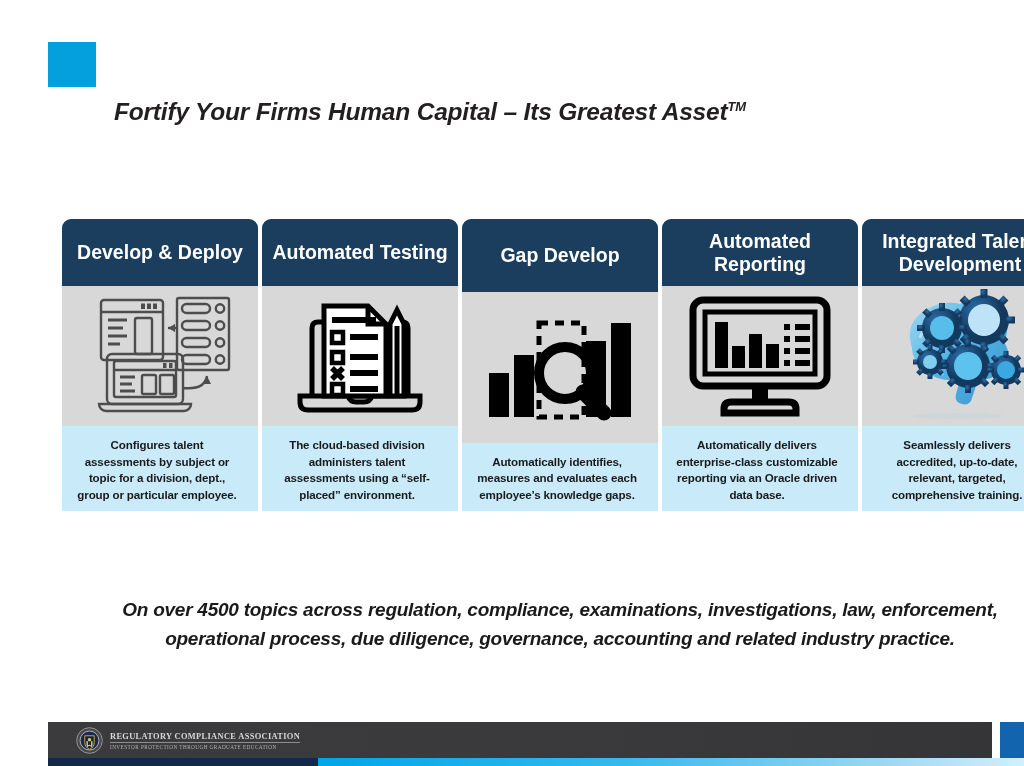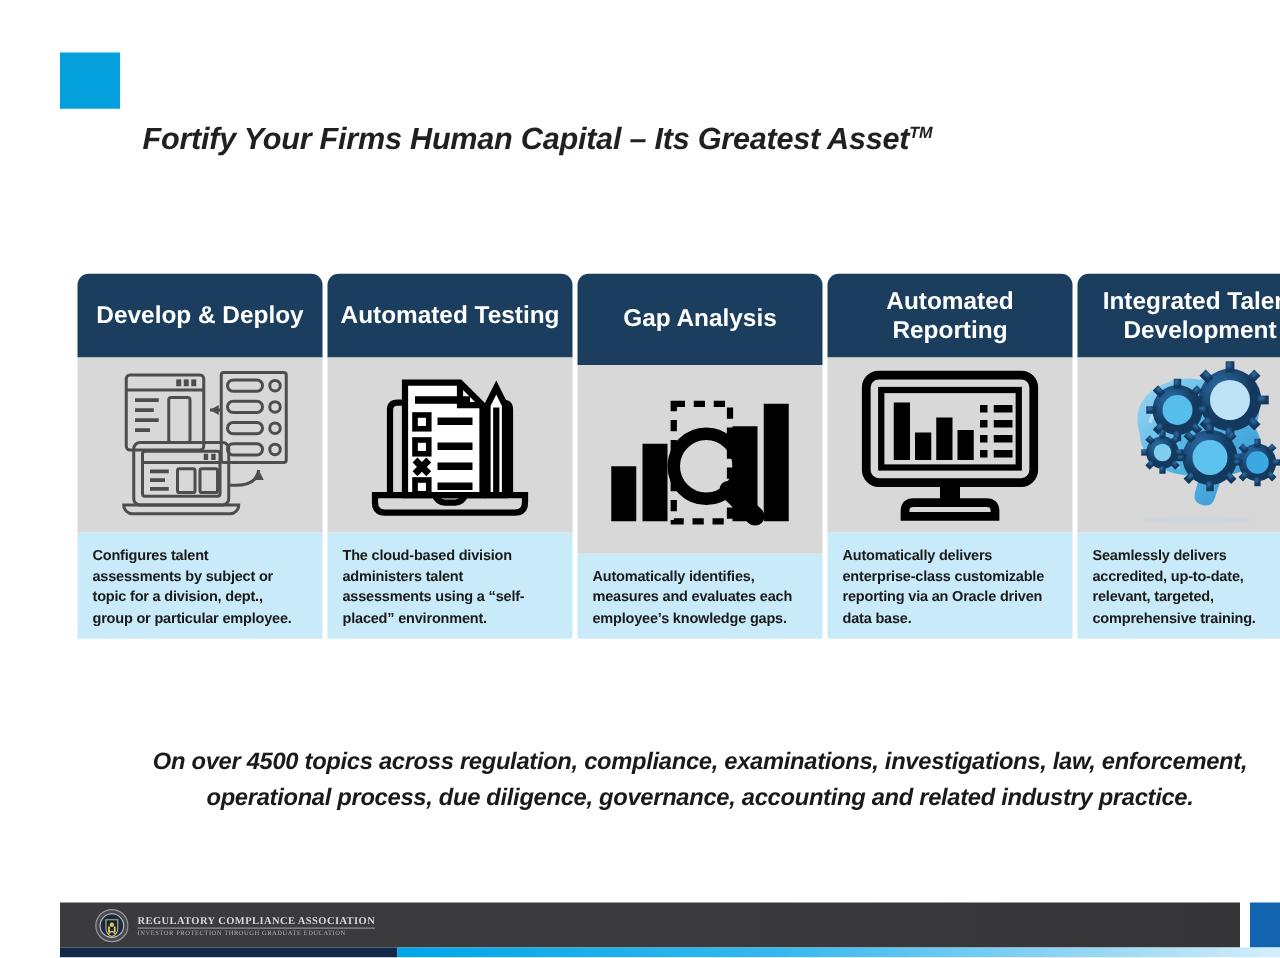--- a/index.html
+++ b/index.html
@@ -51,20 +51,21 @@
     background: #d8d8d8;
     display: flex; align-items: center; justify-content: center;
     overflow: hidden;
   }
   .col-icon svg { display: block; }
 
   .col-cap {
     flex: 1;
     background: #c9eaf9;
     padding: 11px 18px 8px 12px;
+    text-align: center;
   }
   .col-cap span {
     display: block;
     font-size: 11.6px; font-weight: bold; line-height: 1.42;
     color: #1a1a1a; letter-spacing: -0.15px;
   }
 
   
   .statement {
     position: absolute; left: 40px; top: 596px;
@@ -196,21 +197,21 @@
           <line x1="107" y1="34" x2="107" y2="104"></line>
         </svg>
       </div>
       <div class="col-cap">
         <span>The cloud-based division administers talent assessments using a “self-placed” environment.</span>
       </div>
     </div>
 
     <div class="col">
       <div class="col-head">
-        <span>Gap Analysis</span>
+        <span>Gap Develop</span>
       </div>
       <div class="col-icon">
         <svg width="150" height="112" viewBox="0 0 150 112">
           <g fill="#000">
             <rect x="4" y="62" width="20" height="44"></rect>
             <rect x="29" y="44" width="20" height="62"></rect>
             <rect x="101" y="30" width="20" height="76"></rect>
             <rect x="126" y="12" width="20" height="94"></rect>
           </g>
           <rect x="54" y="12" width="45" height="94" fill="none" stroke="#000" stroke-width="5" stroke-dasharray="9 7"></rect>

